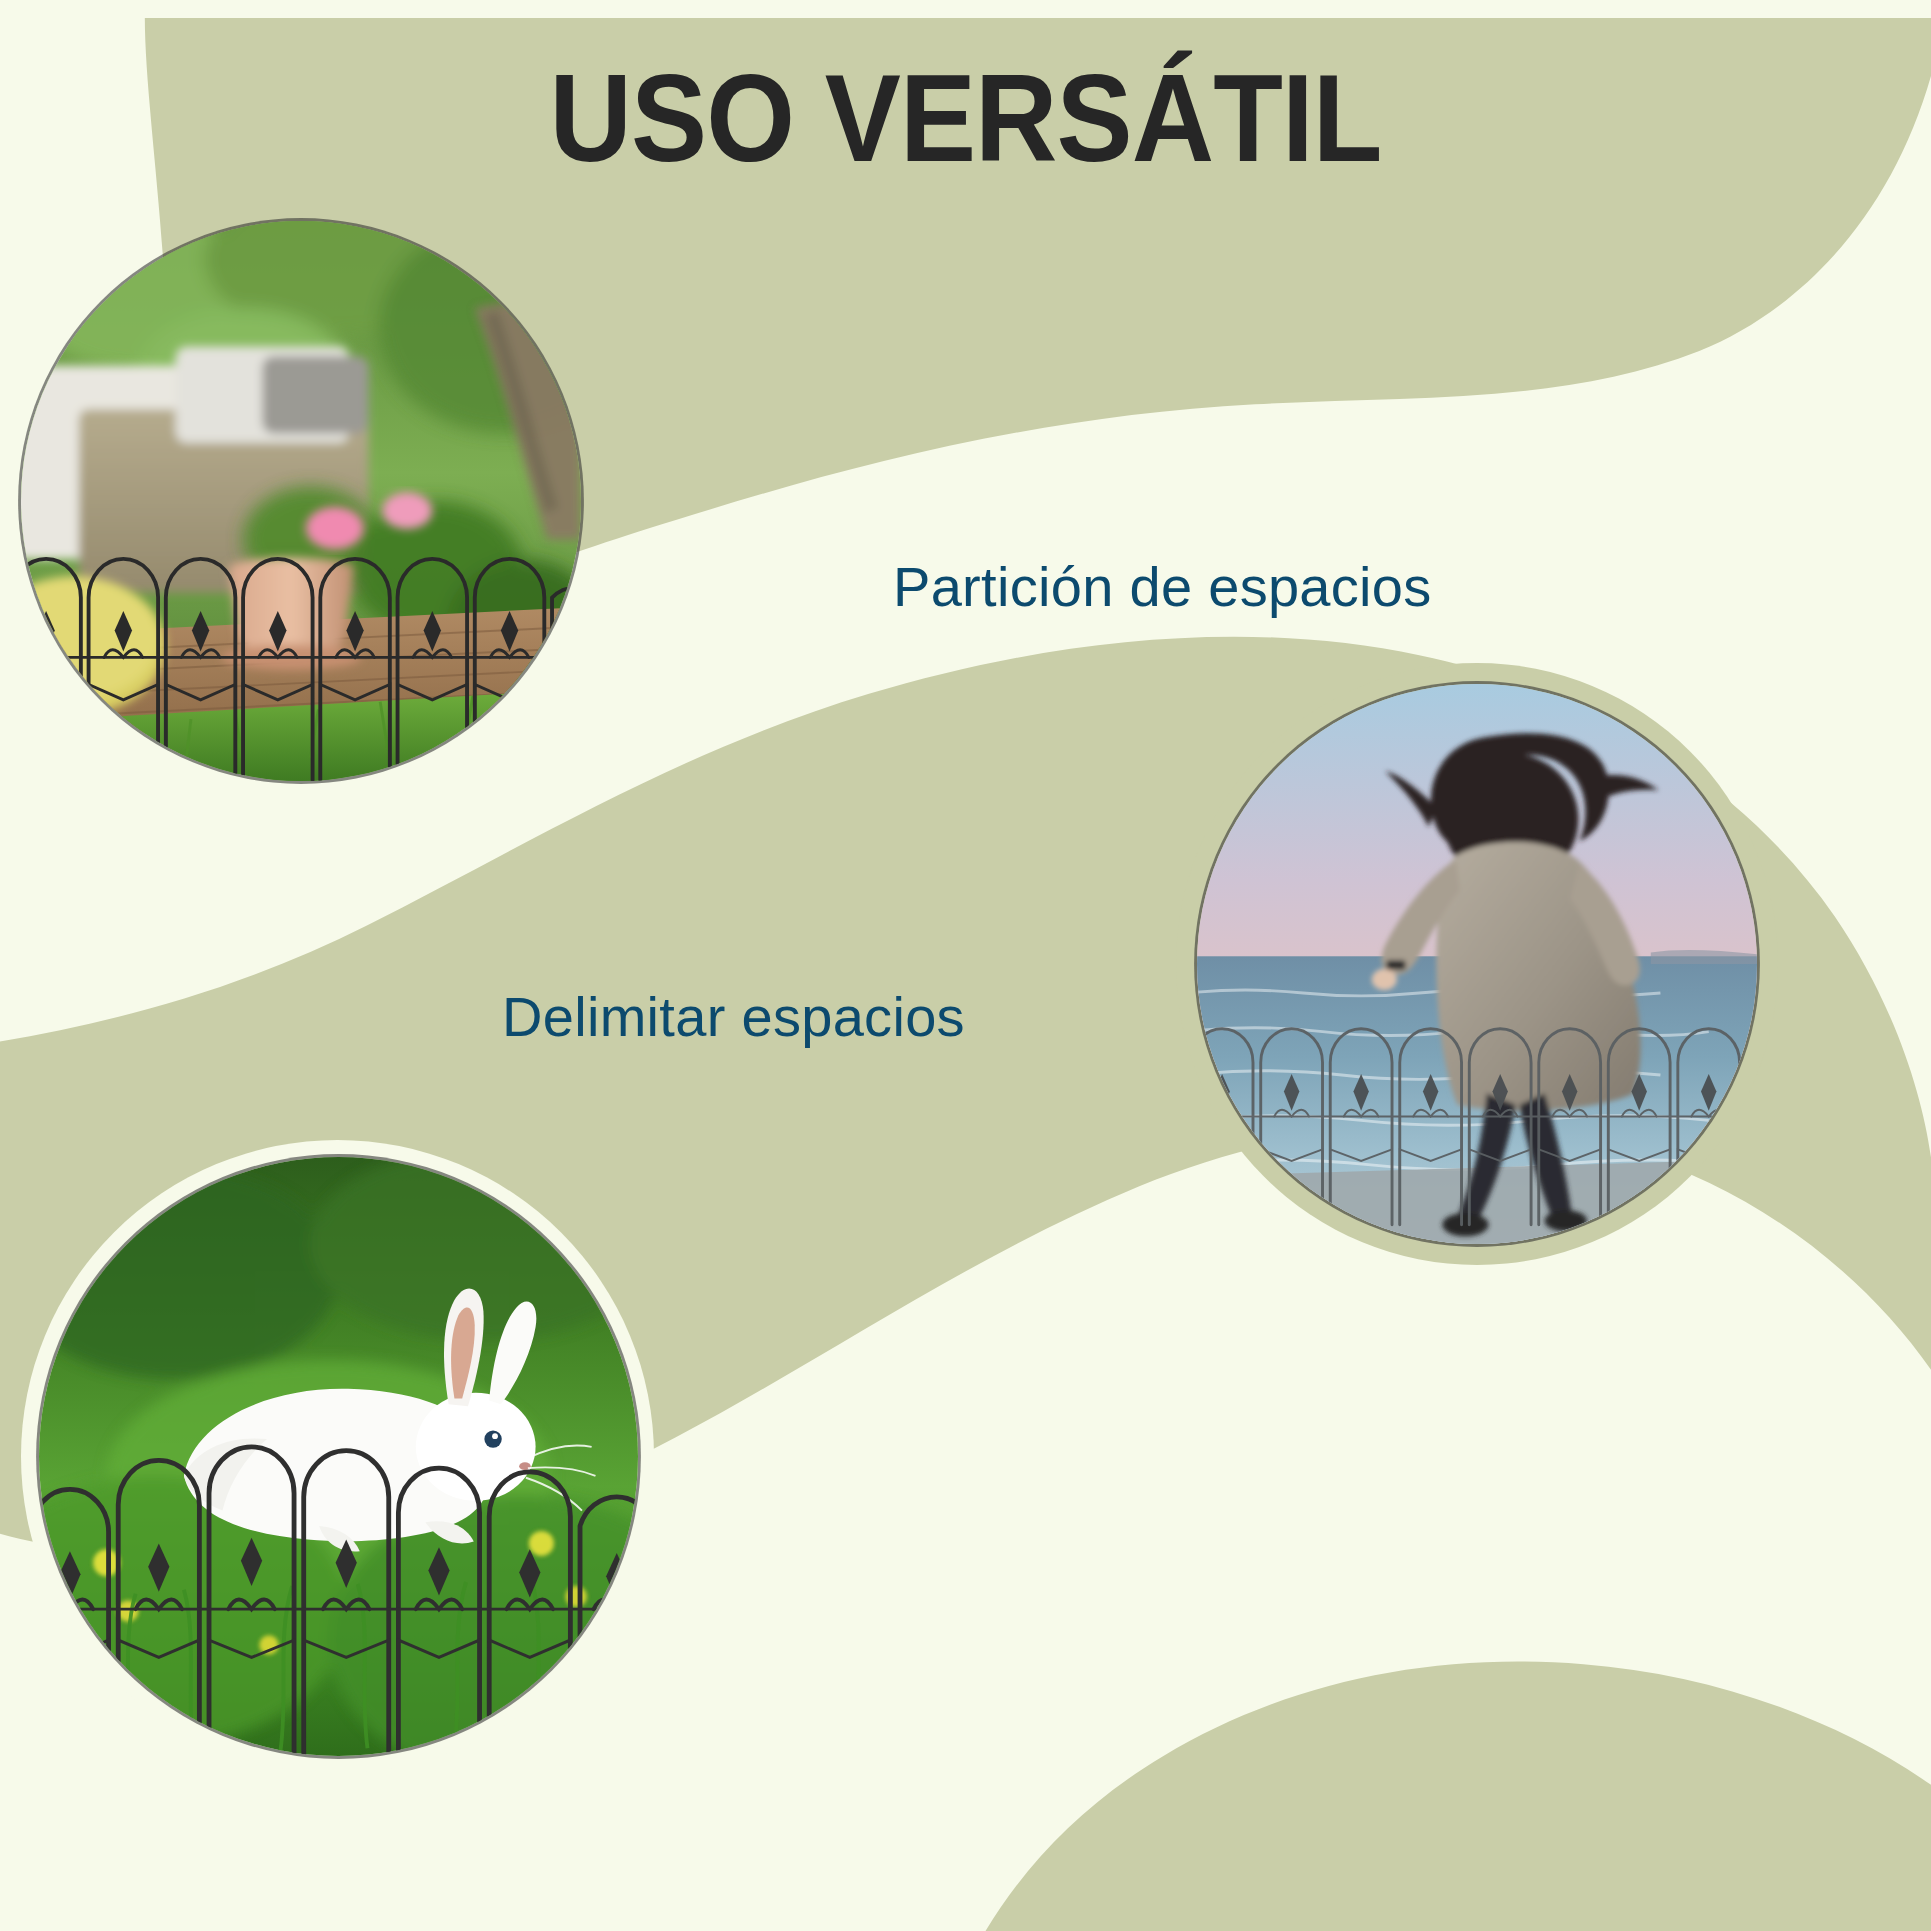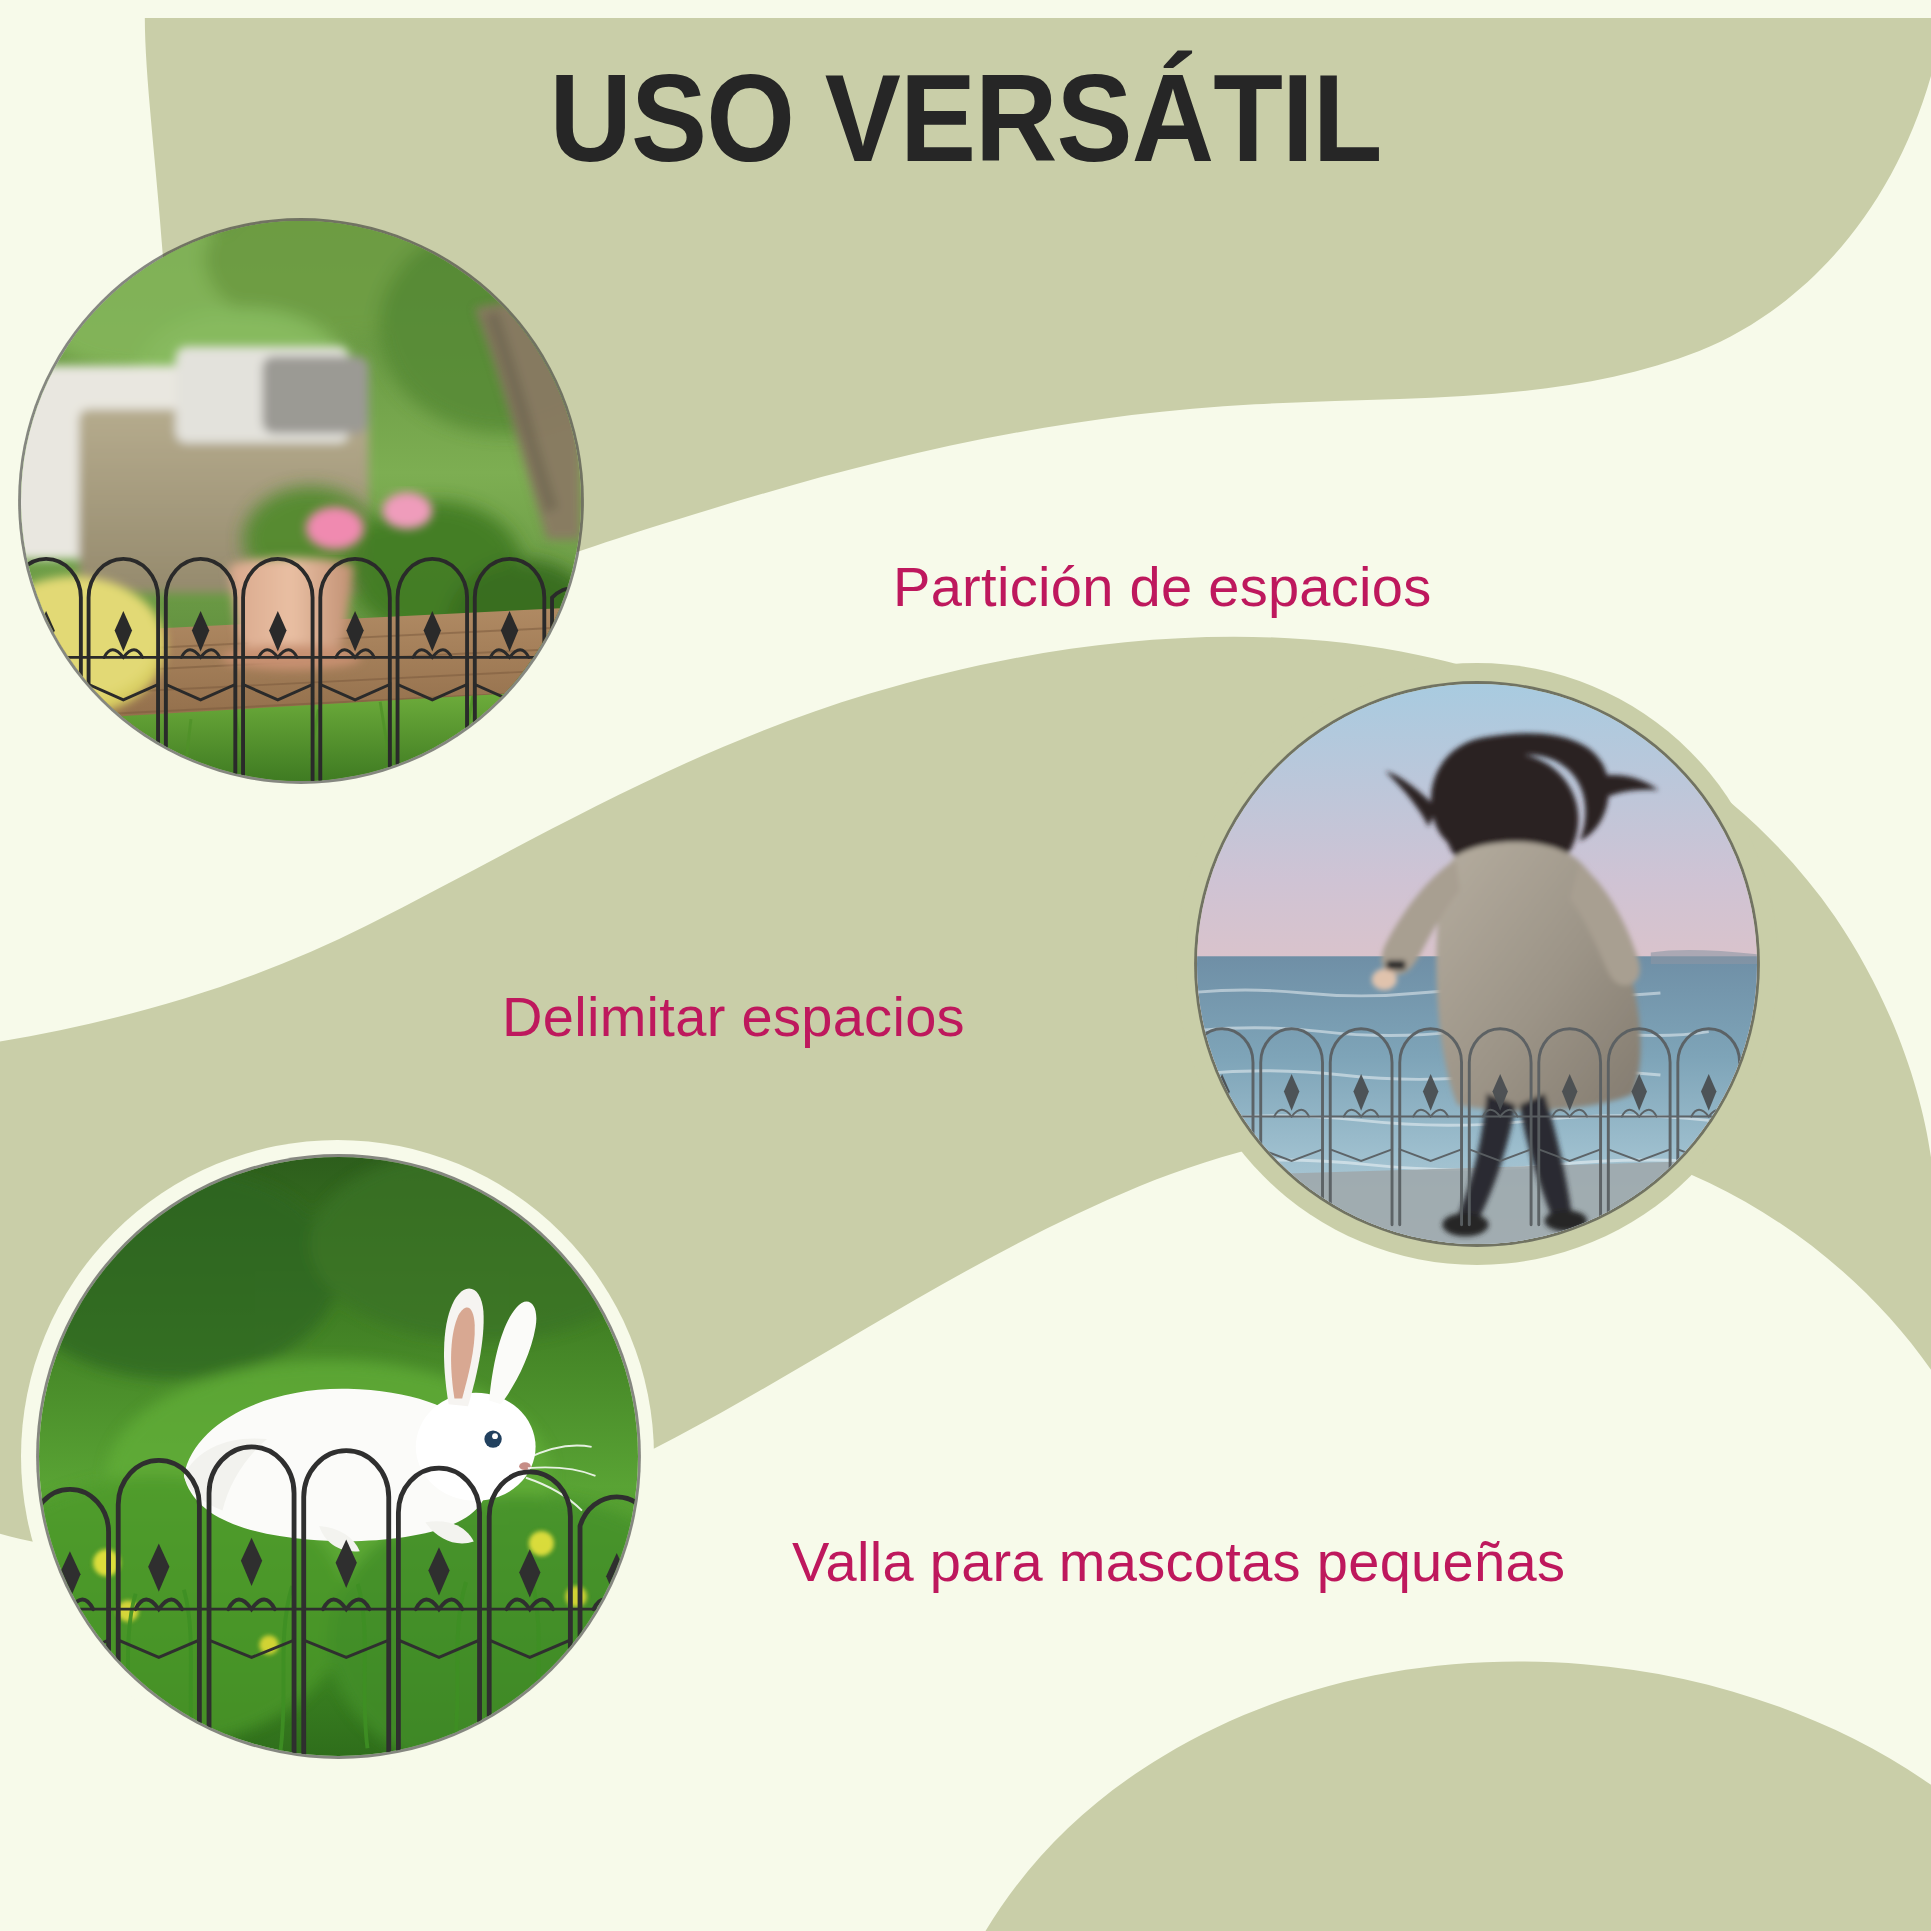--- a/index.html
+++ b/index.html
@@ -20,21 +20,21 @@
     font-weight:bold;
     font-size:124px;
     letter-spacing:-1px;
     color:#262626;
     transform:scaleX(0.92);
     transform-origin:center top;
     white-space:nowrap;
   }
   .caption{
     position:absolute;
-    color:#be185d;
+    color:#0c4a6e;
     font-family:"Liberation Sans", sans-serif;
     font-size:56px;
     font-weight:400;
     white-space:nowrap;
     letter-spacing:0.3px;
   }
   #cap1{left:893px;top:536px;}
   #cap2{left:502px;top:966px;text-align:center;}
   #cap3{left:792px;top:1511px;}
 
@@ -472,16 +472,15 @@
           <path d="M390,468 q10,-20 24,0 q14,-20 24,0"></path>
           <path d="M484,468 q10,-20 24,0 q14,-20 24,0"></path>
           <path d="M574,468 q10,-20 24,0 q14,-20 24,0"></path>
         </g>
       </g>
     </svg>
   </div>
 
   <div class="caption" id="cap1">Partición de espacios</div>
   <div class="caption" id="cap2">Delimitar espacios</div>
-  <div class="caption" id="cap3">Valla para mascotas pequeñas</div>
 
 </div>
 
 
 </body></html>

